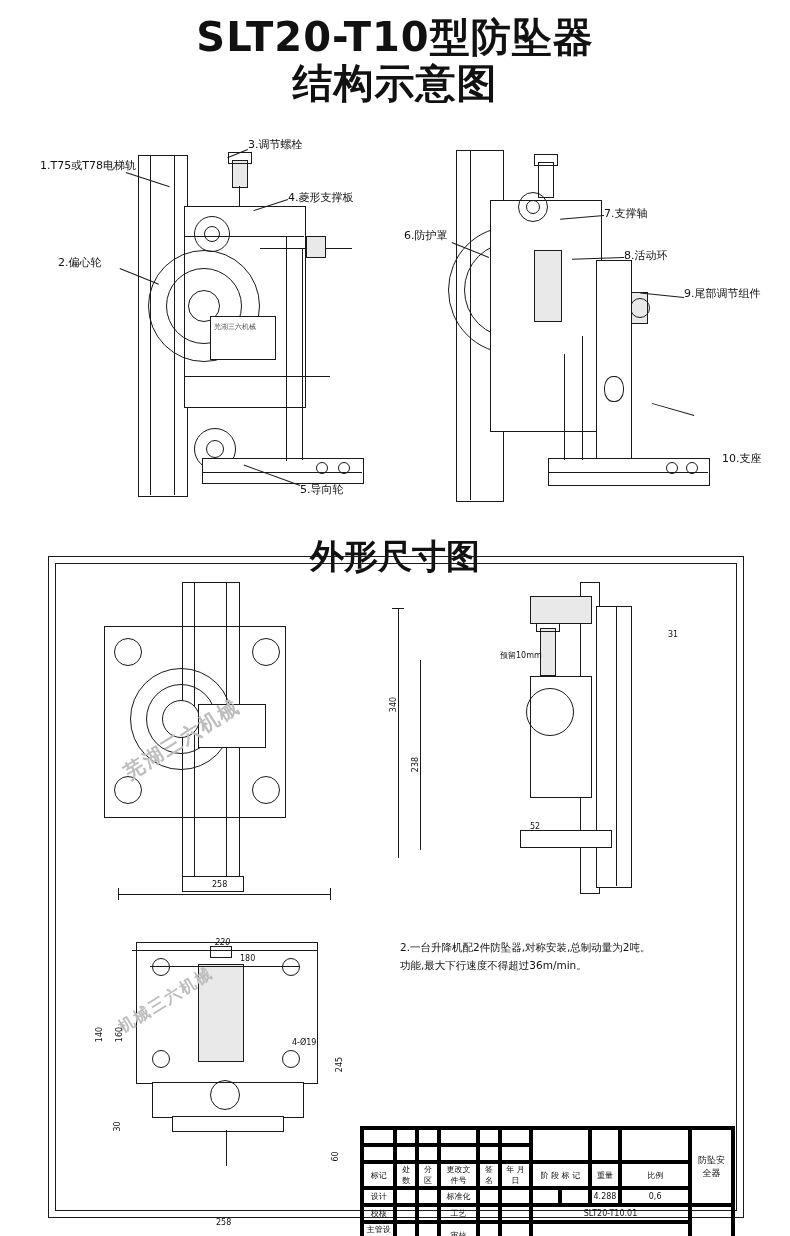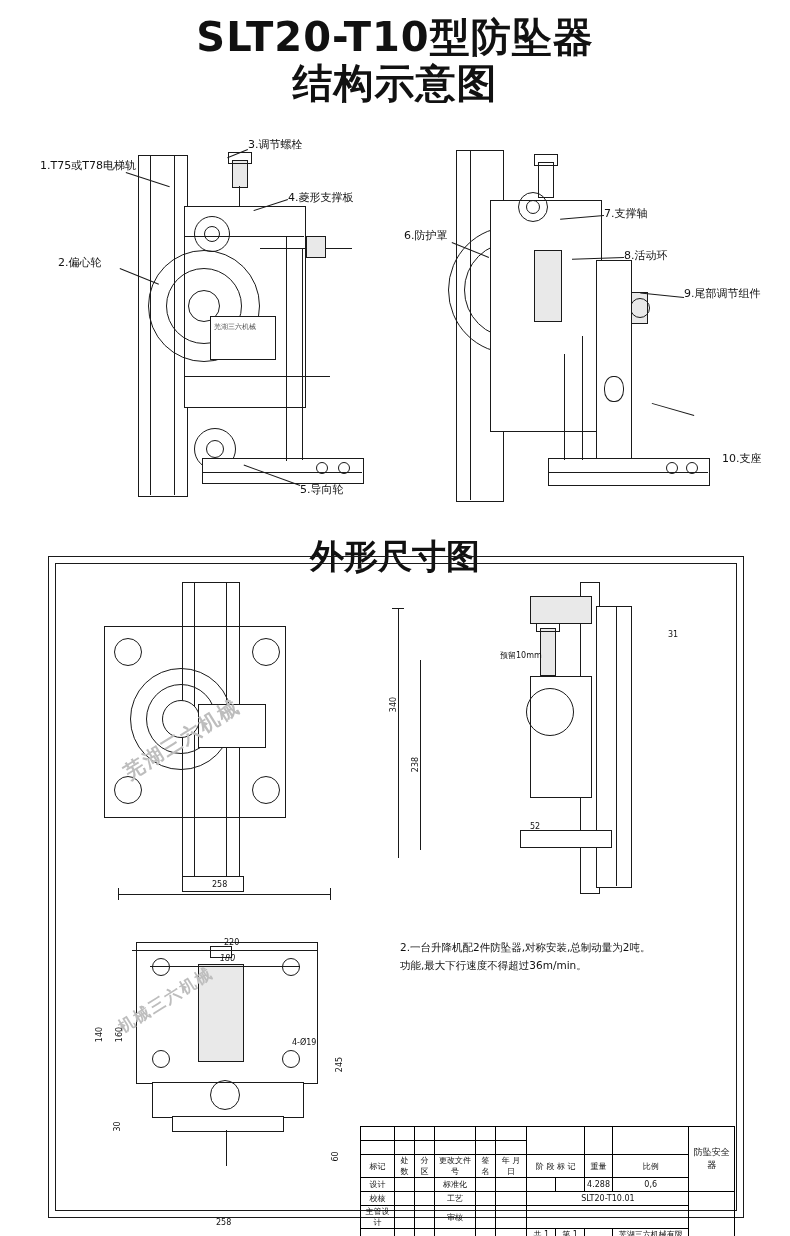--- a/index.html
+++ b/index.html
@@ -50,21 +50,21 @@
     position:absolute;left:400px;top:938px;width:330px;font-size:10.5px;line-height:18px;
     font-family:"DejaVu Sans","Liberation Sans",sans-serif;
   }
   .notes .nt-title{margin-bottom:2px;}
   
   #titletable{
     position:absolute;left:360px;top:1126px;width:375px;height:84px;
     border:1px solid #1a1a1a;border-collapse:collapse;font-size:8px;
     font-family:"DejaVu Sans","Liberation Sans",sans-serif;
   }
-  #titletable td{border:1px solid #000000;padding:0 2px;height:13px;vertical-align:middle;}
+  #titletable td{border:4px solid #000000;padding:0 2px;height:13px;vertical-align:middle;}
   .ctr{text-align:center;}
   .wm{
     position:absolute;color:#bdbdbd;font-size:22px;font-weight:bold;
     transform:rotate(-32deg);font-family:"DejaVu Sans","Liberation Sans",sans-serif;
     letter-spacing:2px;
   }
   .dim{position:absolute;font-size:8px;font-family:"DejaVu Sans","Liberation Sans",sans-serif;}
   .arrowline{position:absolute;height:1px;background:#1a1a1a;}
   .tick{position:absolute;width:1px;background:#1a1a1a;}
 </style>
@@ -228,23 +228,23 @@
   <div class="circ" style="left:164px;top:120px;width:16px;height:16px;"></div>
   <div class="rectb fillgray" style="left:80px;top:34px;width:44px;height:96px;"></div>
   <div class="rectb" style="left:92px;top:16px;width:20px;height:10px;"></div>
   <div class="rectb fillwhite" style="left:34px;top:152px;width:150px;height:34px;"></div>
   <div class="circ" style="left:92px;top:150px;width:28px;height:28px;"></div>
   <div class="rectb fillwhite" style="left:54px;top:186px;width:110px;height:14px;"></div>
   <div class="ln v" style="left:108px;top:200px;height:36px;"></div>
   <div class="wm" style="left:-6px;top:60px;font-size:16px;">机械三六机械</div>
 </div>
 
-<div class="dim" style="left:224px;top:938px;">220</div>
+<div class="dim" style="left:215px;top:938px;font-style:italic;">220</div>
 <div class="arrowline" style="left:132px;top:950px;width:186px;"></div>
-<div class="dim" style="left:220px;top:954px;font-style:italic;">180</div>
+<div class="dim" style="left:240px;top:954px;">180</div>
 <div class="arrowline" style="left:150px;top:966px;width:150px;"></div>
 <div class="dim" style="left:92px;top:1030px;transform:rotate(-90deg);">140</div>
 <div class="dim" style="left:112px;top:1030px;transform:rotate(-90deg);">160</div>
 <div class="dim" style="left:332px;top:1060px;transform:rotate(-90deg);">245</div>
 <div class="dim" style="left:112px;top:1122px;transform:rotate(-90deg);">30</div>
 <div class="dim" style="left:330px;top:1152px;transform:rotate(-90deg);">60</div>
 <div class="dim" style="left:216px;top:1218px;">258</div>
 <div class="dim" style="left:292px;top:1038px;">4-Ø19</div>
 
 <div class="notes">

